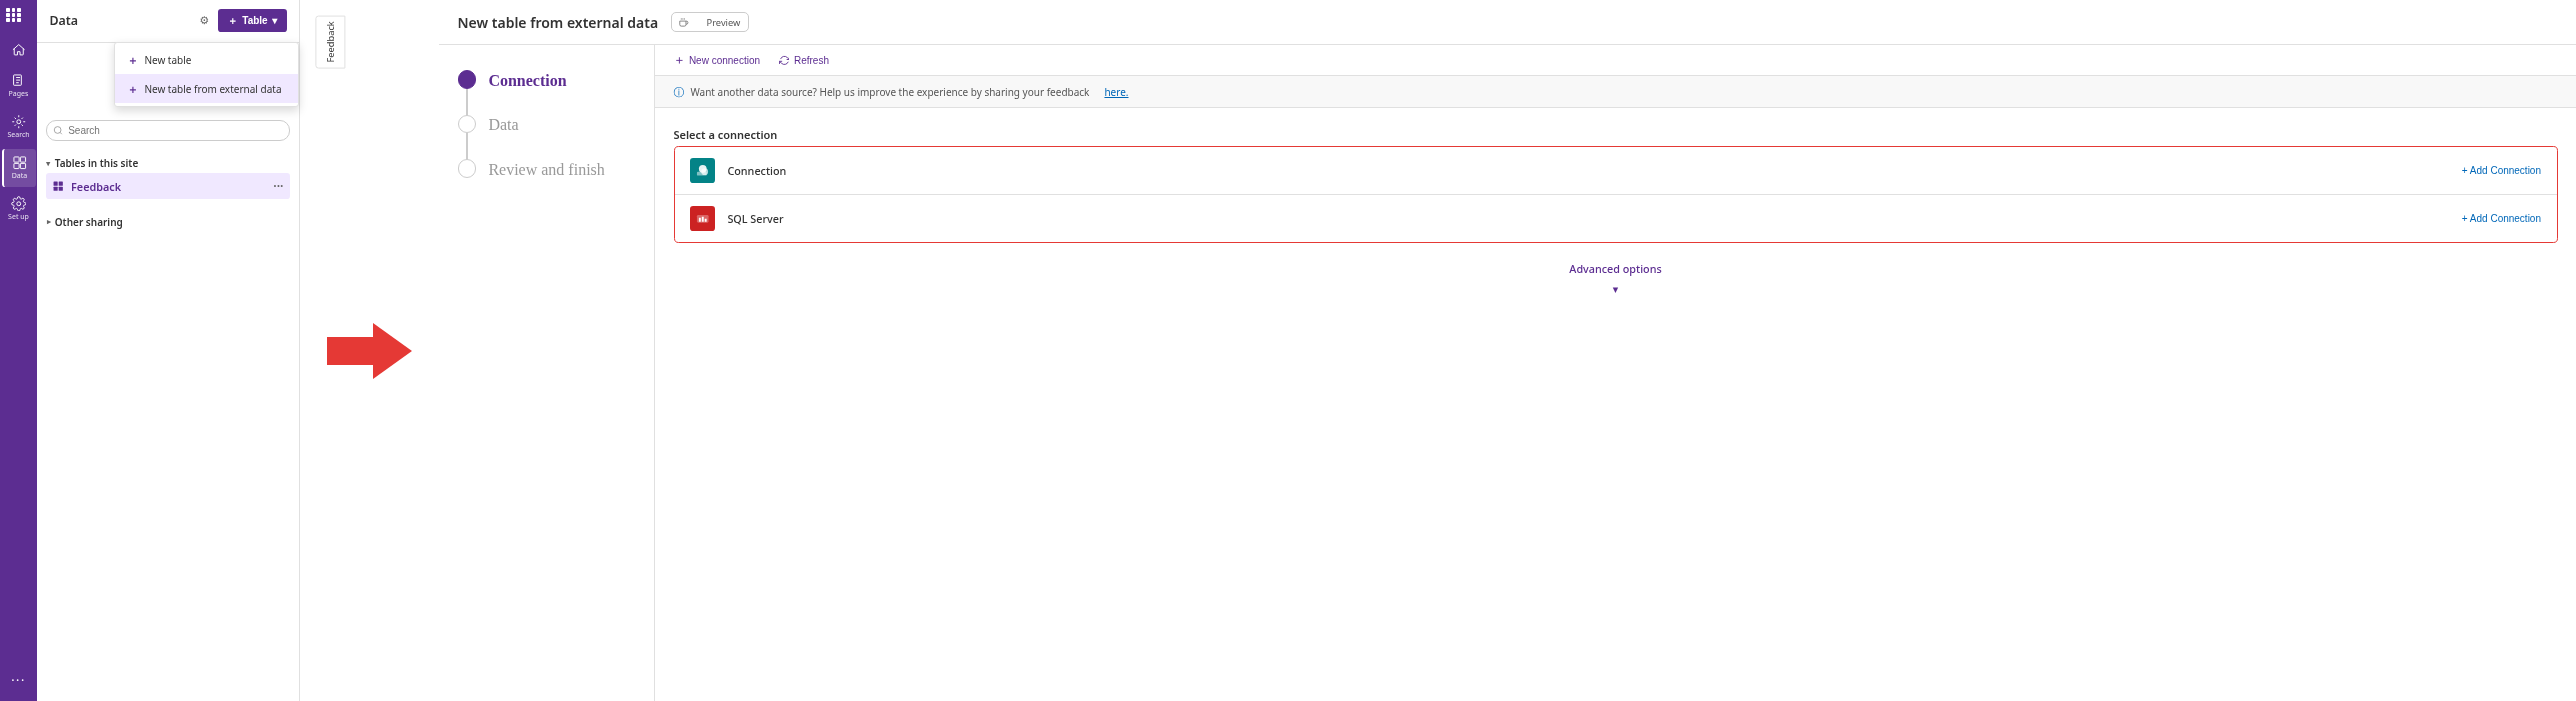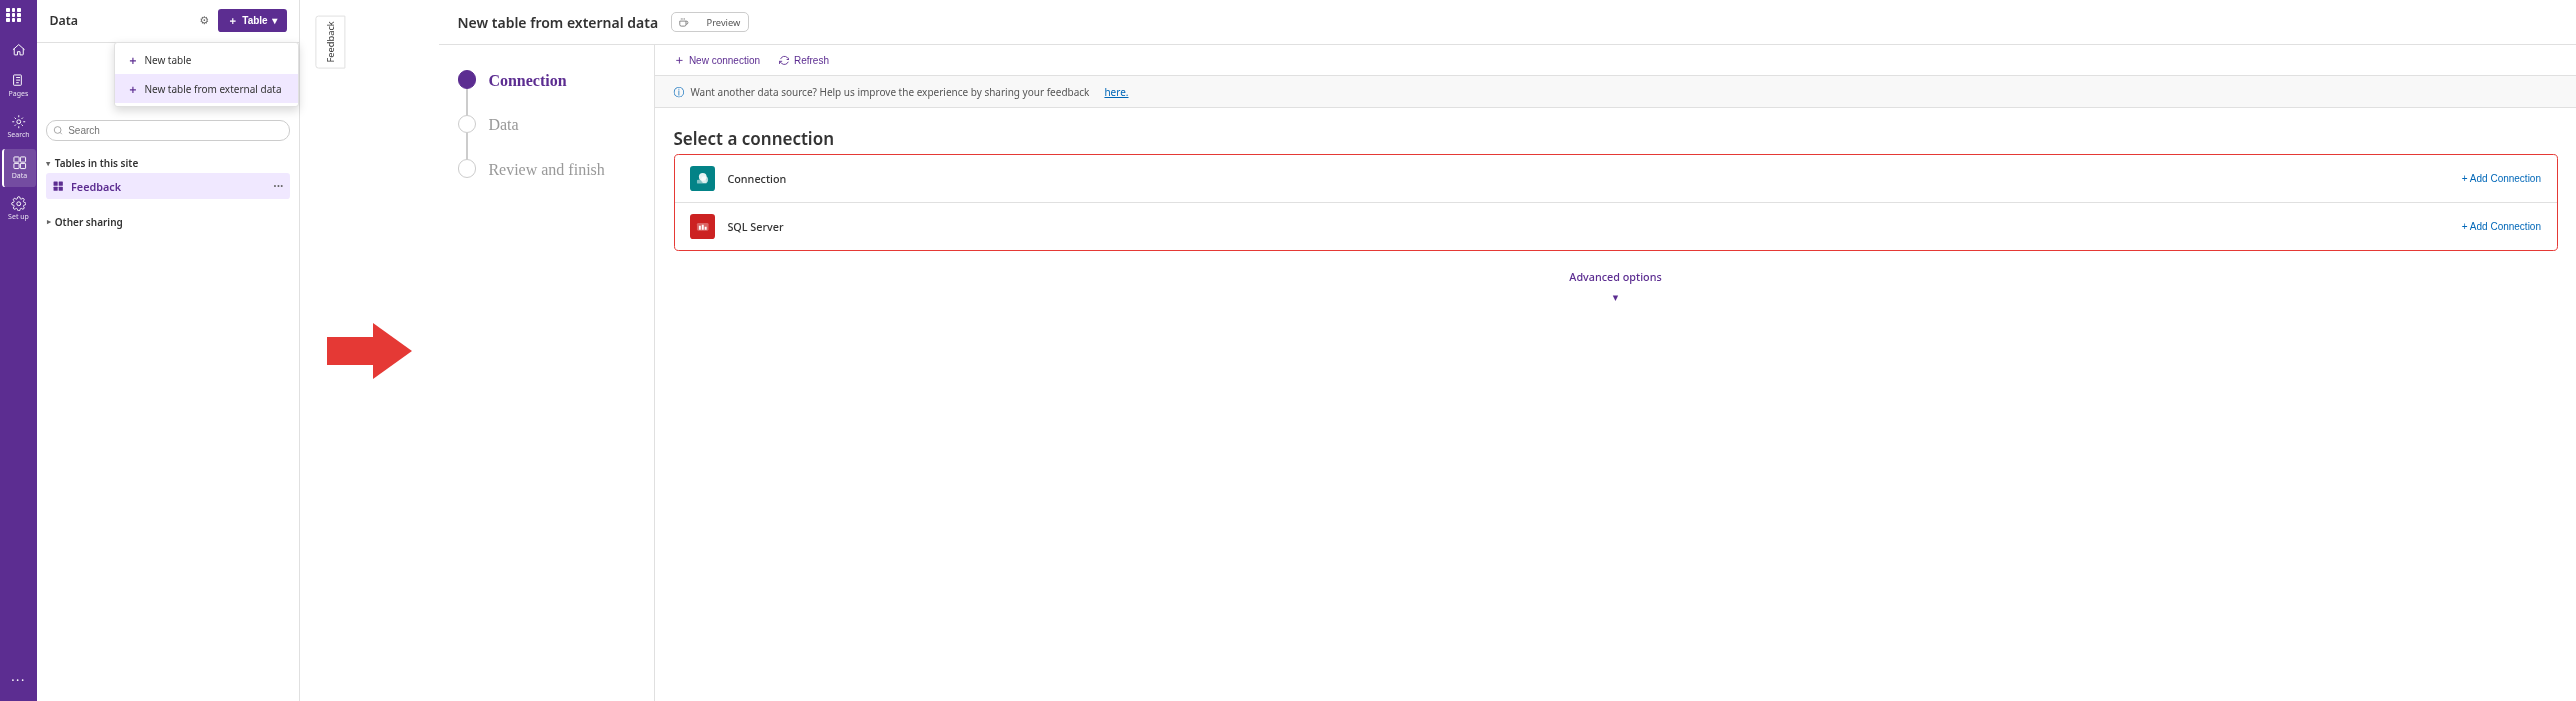--- a/index.html
+++ b/index.html
@@ -313,21 +313,21 @@
       color: #0067b8;
       font-size: 10.8px;
       flex-shrink: 0;
     }
 
     
     .select-connection {
       padding: 18.5px;
     }
     .select-title {
-      font-size: 17px;
+      font-size: 11px;
       font-weight: 600;
       color: #333;
       margin-bottom: 4.6px;
     }
     .select-subtitle {
       font-size: 10px;
       color: #666;
       margin-bottom: 18.5px;
     }
 

